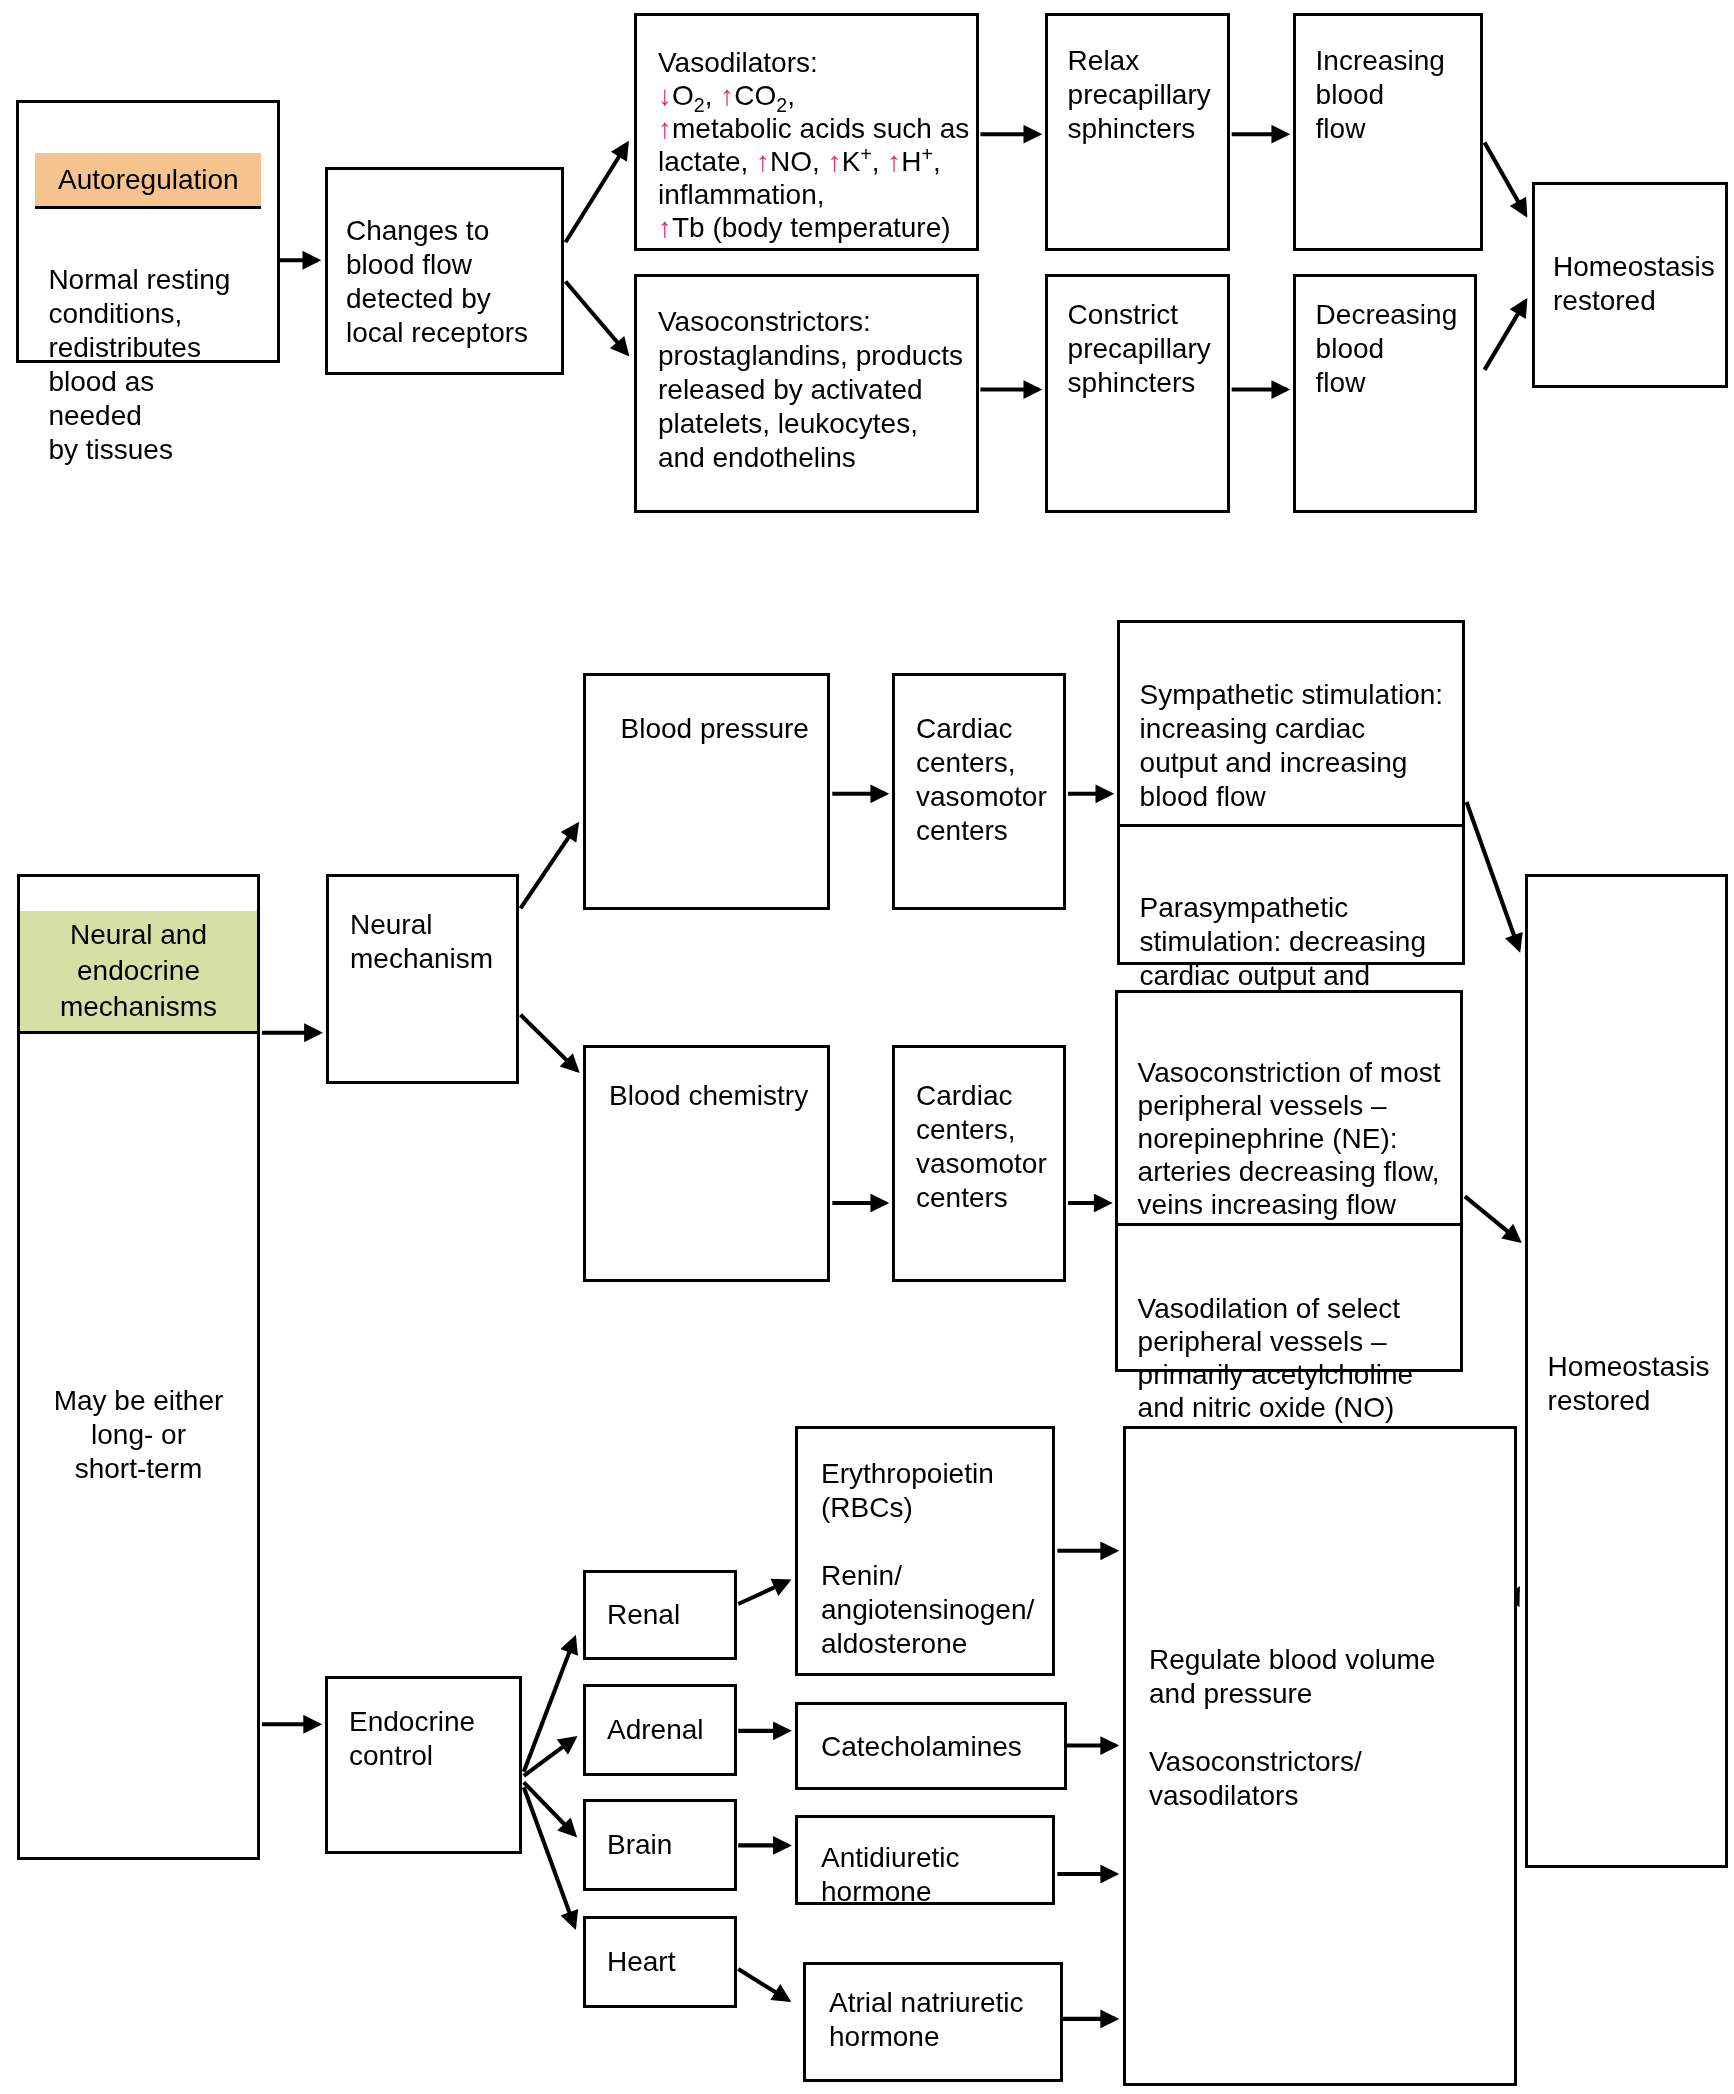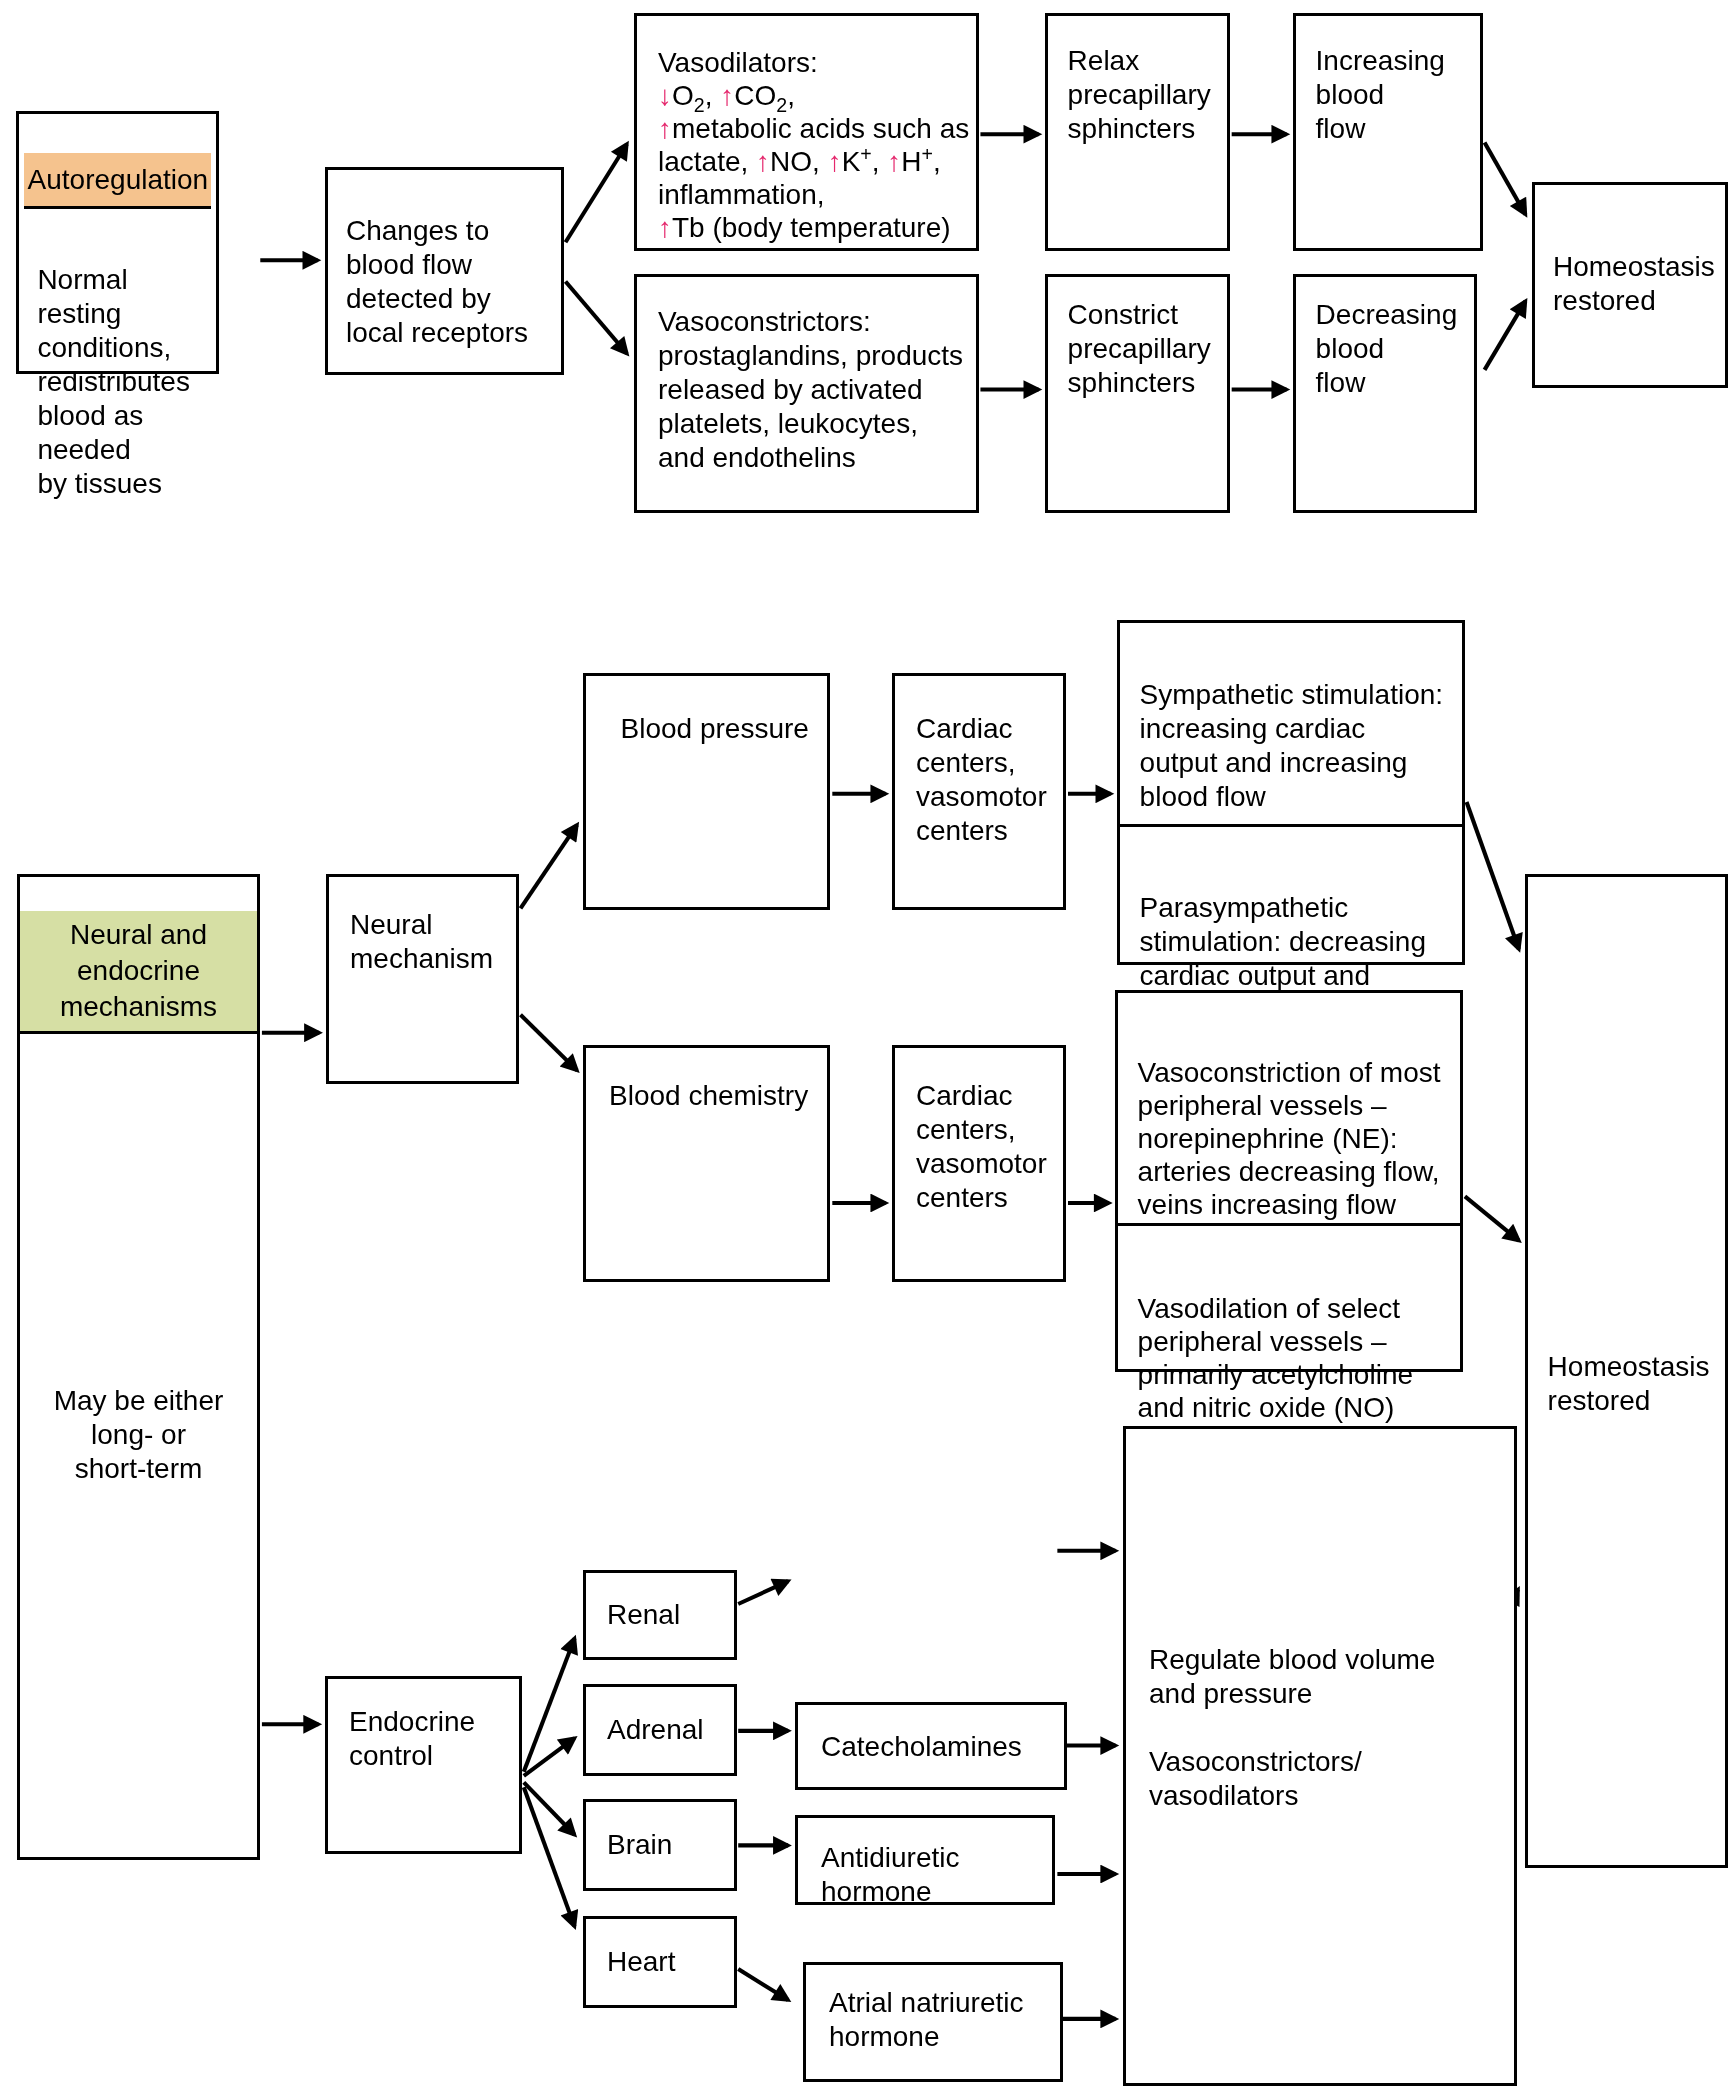--- a/index.html
+++ b/index.html
@@ -79,21 +79,21 @@
       <line x1="902" y1="2255" x2="963" y2="2255"></line>
       <line x1="902" y1="2406" x2="963" y2="2444"></line>
       <line x1="1292" y1="1895" x2="1363" y2="1895"></line>
       <line x1="1292" y1="2133" x2="1363" y2="2133"></line>
       <line x1="1292" y1="2290" x2="1363" y2="2290"></line>
       <line x1="1292" y1="2467" x2="1363" y2="2467"></line>
       <line x1="1807" y1="2034" x2="1855" y2="1942"></line>
     </g>
   </svg>
 
-  <div class="box" style="left:16.4px;top:111px;width:203px;height:263px;padding:5px;">
+  <div class="box" style="left:16.4px;top:100px;width:264px;height:263px;padding:16px;">
     <div class="hdr" style="height:56px;background:#f5c38e;">Autoregulation</div>
     <div style="padding:19.6px 9.8px 0 13px;">Normal resting
 conditions,
 redistributes
 blood as needed
 by tissues</div>
   </div>
 
   <div class="box" style="left:325px;top:167px;width:239px;height:208px;padding:44px 9.8px 0 18px;">Changes to
 blood flow
@@ -185,20 +185,26 @@
 control</div>
 
   <div class="box" style="left:583px;top:1570px;width:154px;height:90px;padding:24.5px 6.5px 0 21px;">Renal</div>
 
   <div class="box" style="left:583px;top:1684px;width:154px;height:92px;padding:26px 6.5px 0 21px;">Adrenal</div>
 
   <div class="box" style="left:583px;top:1799px;width:154px;height:92px;padding:26px 6.5px 0 21px;">Brain</div>
 
   <div class="box" style="left:583px;top:1916px;width:154px;height:92px;padding:26px 6.5px 0 21px;">Heart</div>
 
+  <div class="box" style="left:795px;top:1426px;width:260px;height:250px;padding:28px 6.5px 0 23px;">Erythropoietin
+(RBCs)
+
+Renin/
+angiotensinogen/
+aldosterone</div>
 
   <div class="box" style="left:795px;top:1702px;width:272px;height:88px;padding:24.5px 6.5px 0 23px;">Catecholamines</div>
 
   <div class="box" style="left:795px;top:1815px;width:260px;height:90px;padding:23px 6.5px 0 23px;">Antidiuretic
 hormone</div>
 
   <div class="box" style="left:795px;top:1962px;width:260px;height:120px;padding:21px 6.5px 0 23px;margin-left:8px;">Atrial natriuretic
 hormone</div>
 
   <div class="box" style="left:1123px;top:1426px;width:394px;height:660px;padding:0;">

